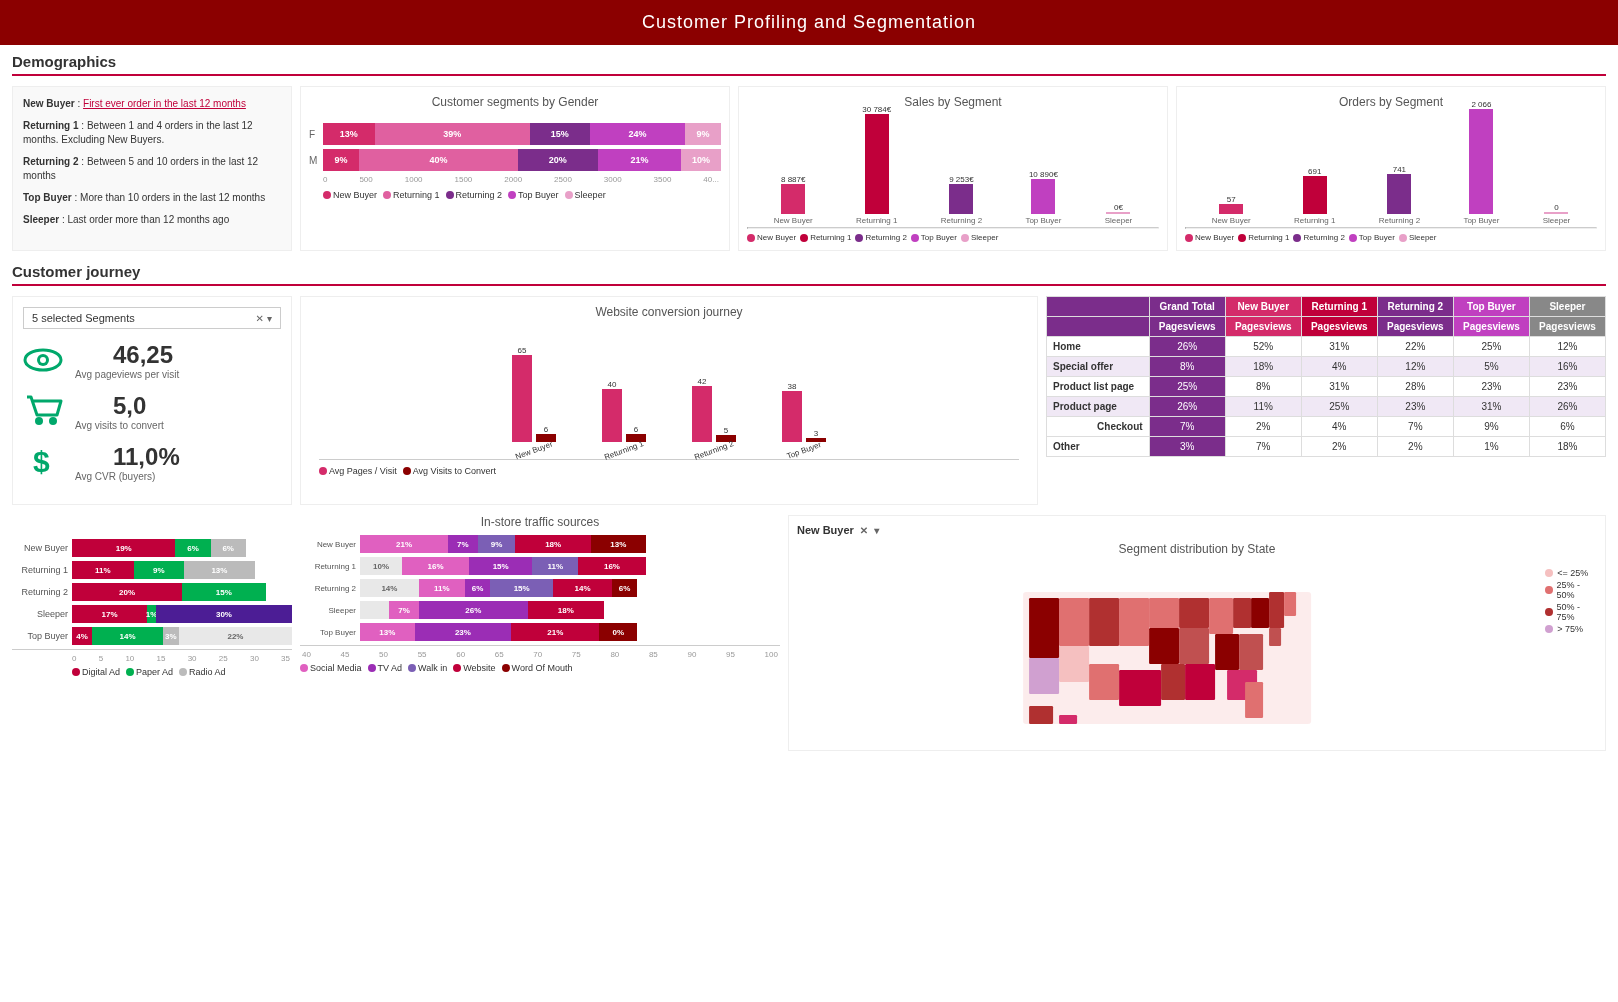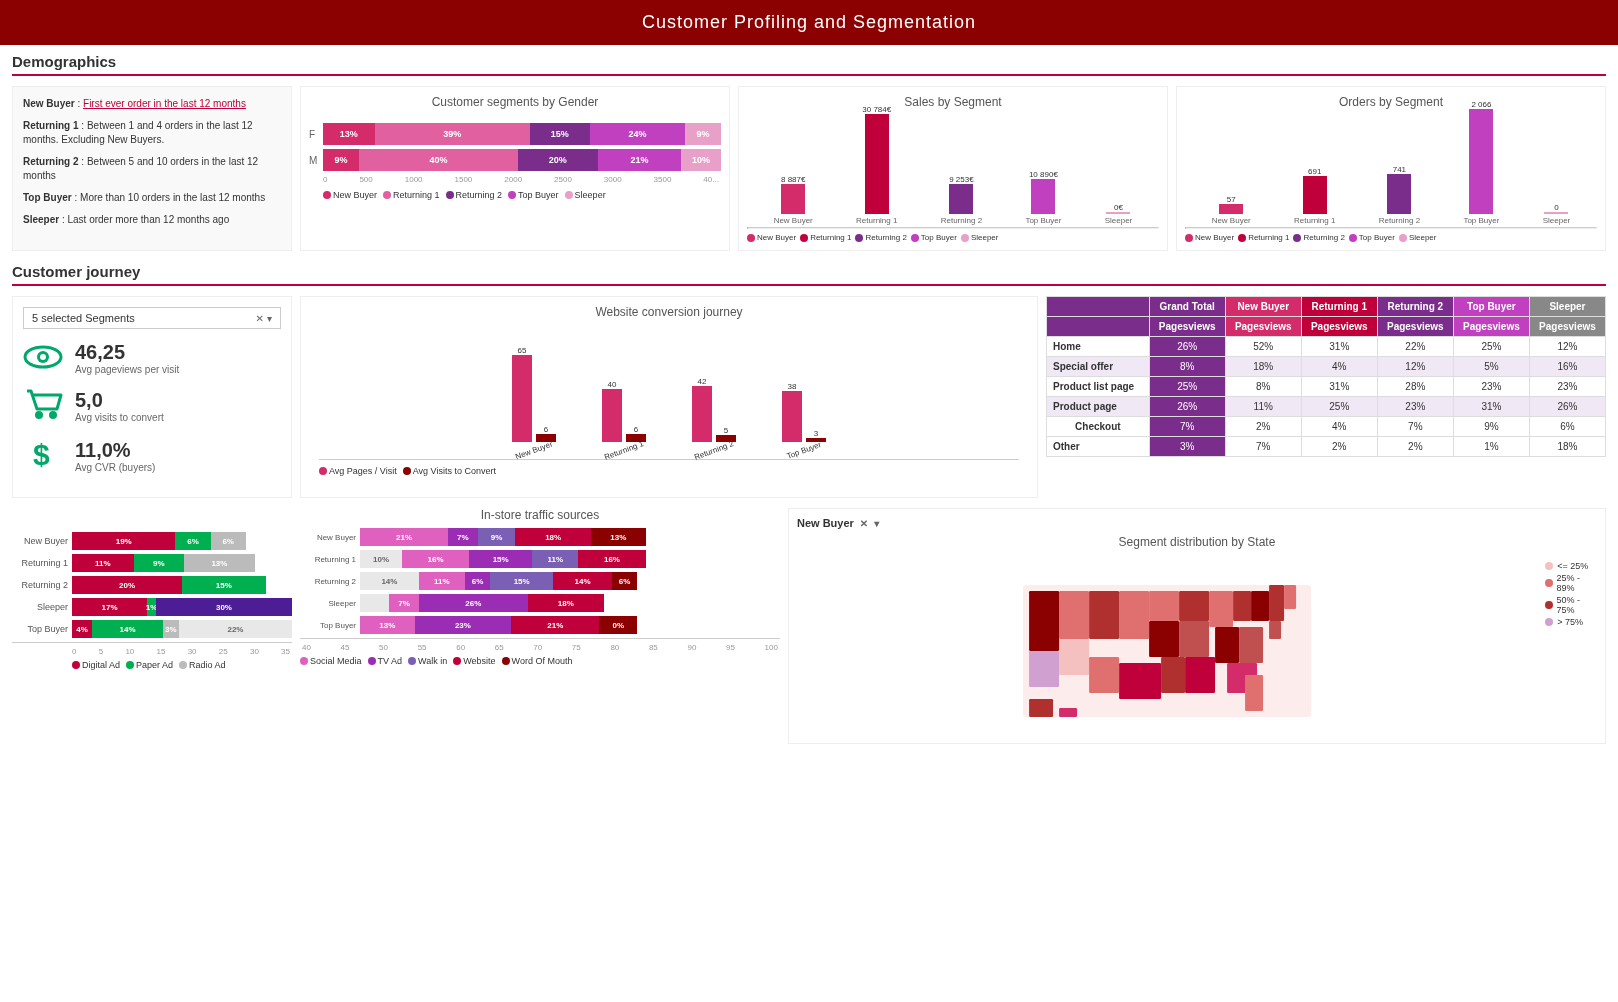--- a/index.html
+++ b/index.html
@@ -87,21 +87,21 @@
     }
     
     .segment-selector {
       display: flex; align-items: center; justify-content: space-between;
       border: 1px solid #ccc; padding: 4px 8px; margin-bottom: 10px;
       font-size: 11px;
     }
     
     .stat-row { display: flex; align-items: center; margin: 12px 0; }
     .stat-icon { margin-right: 12px; }
-    .stat-value { font-size: 20px; font-weight: bold; }
+    .stat-value { font-size: 24px; font-weight: bold; margin-left: 38px; }
     .stat-label { font-size: 10px; color: #666; }
     
     
     .conv-chart-card { border: 1px solid #eee; padding: 8px; }
     
     
     .journey-table { border-collapse: collapse; width: 100%; font-size: 10px; }
     .journey-table th, .journey-table td { border: 1px solid #ddd; padding: 4px 6px; text-align: center; }
     .journey-table .purple-header { background: #7B2D8B; color: white; }
     .journey-table tr:nth-child(even) td { background: #f0e8f5; }
@@ -488,21 +488,21 @@
             <tr>
     <td style="text-align:left;font-weight:bold;background:#f0e8f5;">Product page</td>
     <td style="background:#7B2D8B;color:white;">26%</td>
     <td style="background:#f0e8f5;">11%</td>
     <td style="background:#f0e8f5;">25%</td>
     <td style="background:#f0e8f5;">23%</td>
     <td style="background:#f0e8f5;">31%</td>
     <td style="background:#f0e8f5;">26%</td>
   </tr>
             <tr>
-    <td style="text-align:center;font-weight:bold;background:#fff;">Checkout</td>
+    <td style="text-align:right;font-weight:bold;background:#fff;">Checkout</td>
     <td style="background:#7B2D8B;color:white;">7%</td>
     <td style="background:#fff;">2%</td>
     <td style="background:#fff;">4%</td>
     <td style="background:#fff;">7%</td>
     <td style="background:#fff;">9%</td>
     <td style="background:#fff;">6%</td>
   </tr>
             <tr>
     <td style="text-align:left;font-weight:bold;background:#fff;">Other</td>
     <td style="background:#7B2D8B;color:white;">3%</td>
@@ -719,21 +719,21 @@
             <rect x="120" y="170" width="50" height="60" fill="#e07070" rx="2"></rect>
             <rect x="240" y="170" width="40" height="60" fill="#b03030" rx="2"></rect>
           </svg>
           <div class="map-legend">
             <div class="map-legend-item">
               <div class="map-legend-dot" style="background:#f5c0c0;"></div>
               <span>&lt;= 25%</span>
             </div>
             <div class="map-legend-item">
               <div class="map-legend-dot" style="background:#e07070;"></div>
-              <span>25% - 89%</span>
+              <span>25% - 50%</span>
             </div>
             <div class="map-legend-item">
               <div class="map-legend-dot" style="background:#b03030;"></div>
               <span>50% - 75%</span>
             </div>
             <div class="map-legend-item">
               <div class="map-legend-dot" style="background:#d0a0d0;"></div>
               <span>&gt; 75%</span>
             </div>
           </div>

